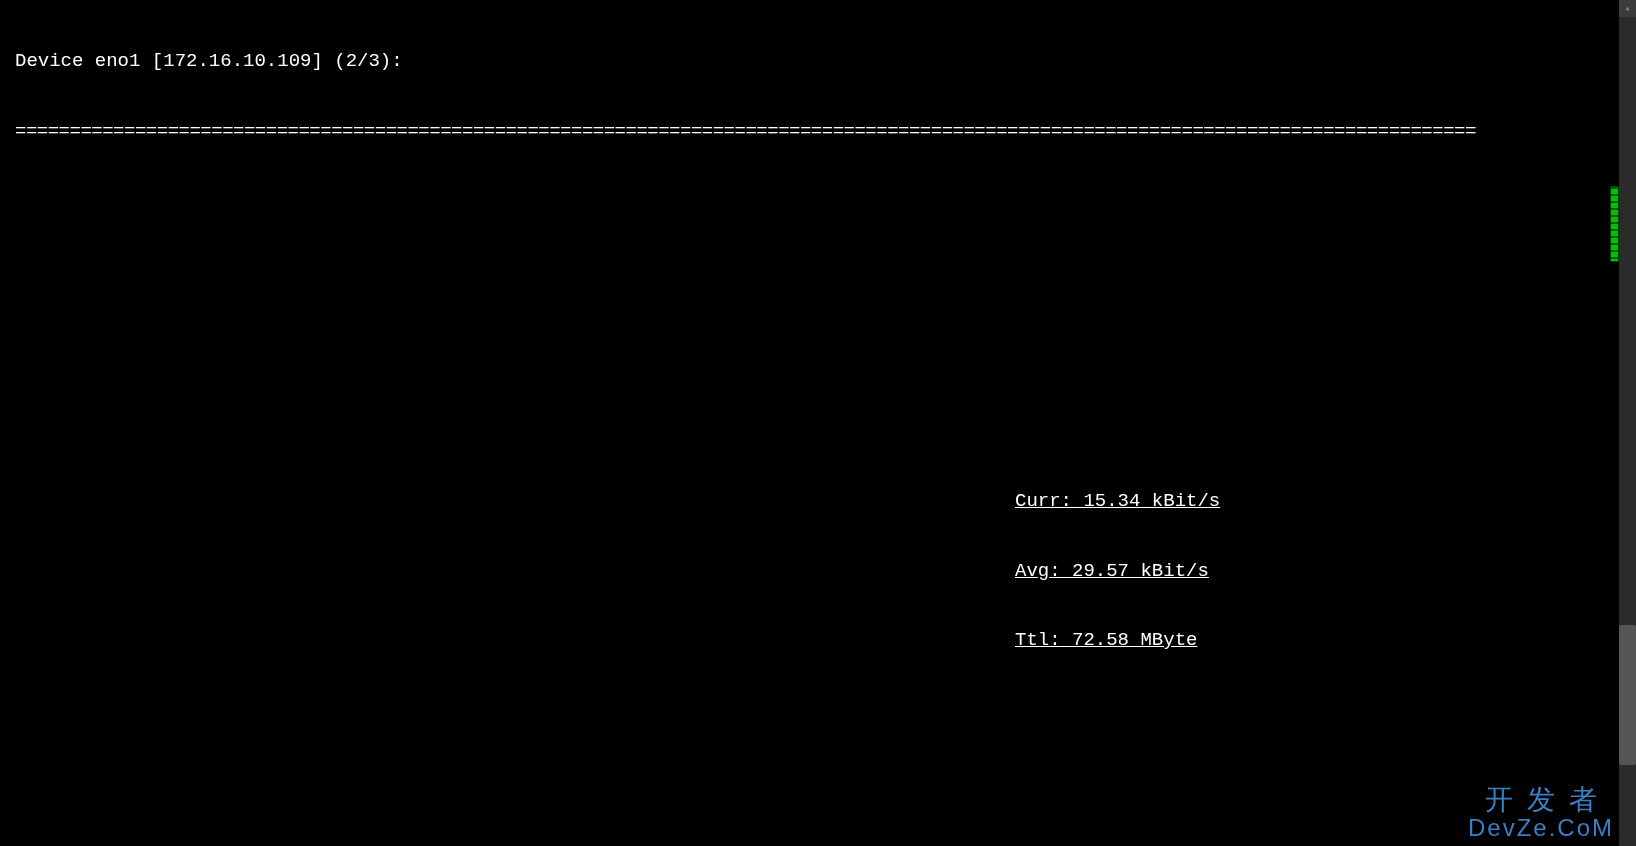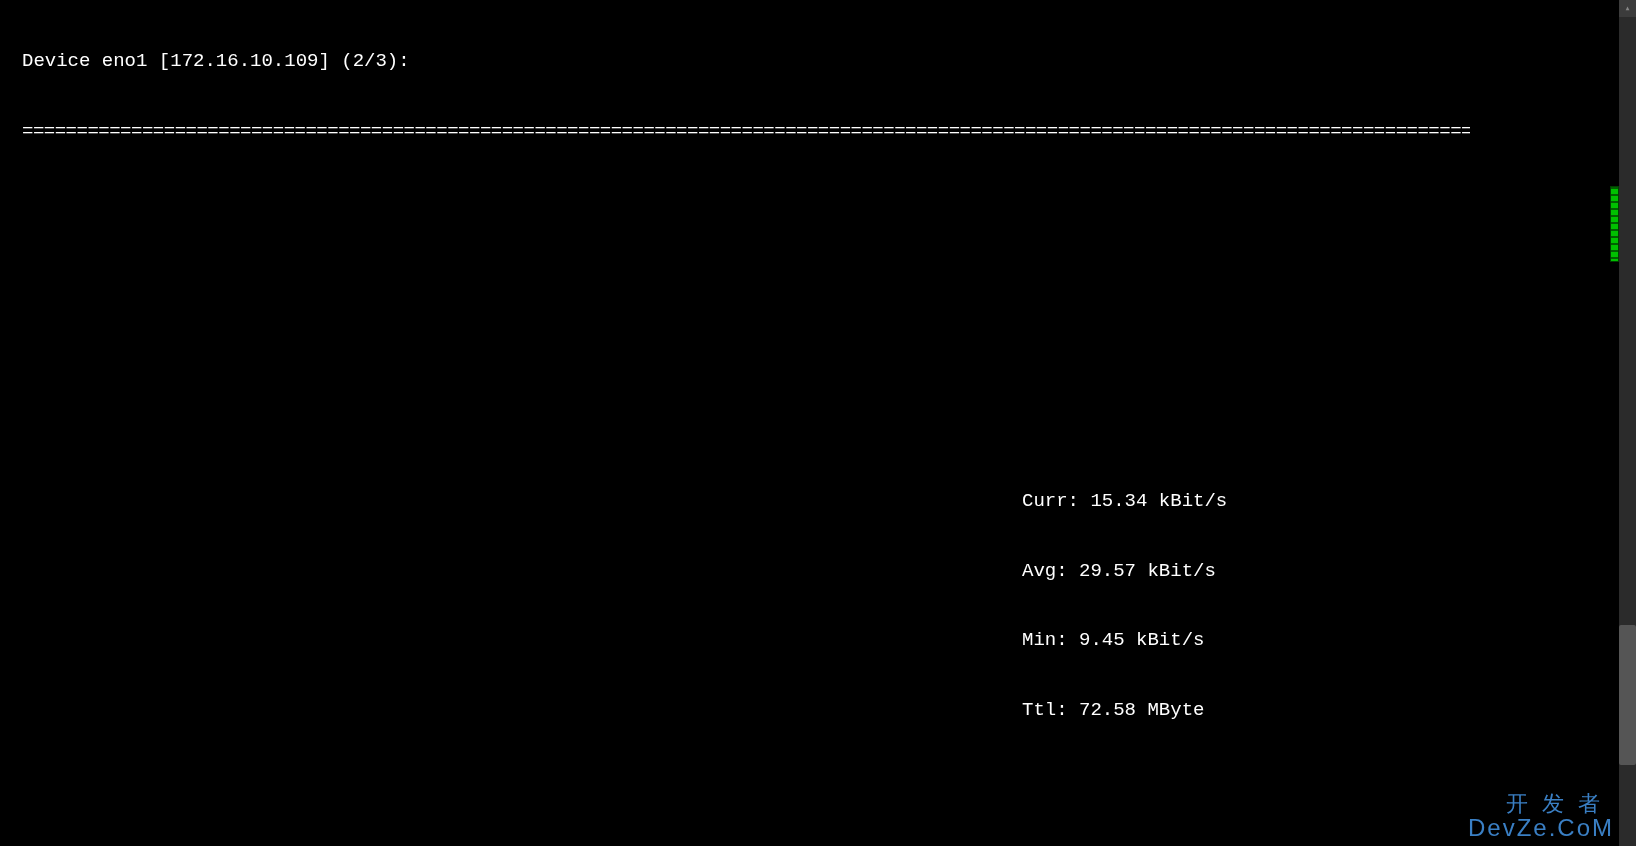--- a/index.html
+++ b/index.html
@@ -17,21 +17,21 @@
       height: 846px;
       overflow: hidden;
       position: relative;
     }
     .terminal {
       position: absolute;
       top: 0;
       left: 0;
       width: 1492px;
       height: 846px;
-      padding: 4px 22px;
+      padding: 4px 15px;
       white-space: pre;
     }
     .header-line {
       display: block;
     }
     .divider {
       display: block;
       letter-spacing: -0.5px;
       overflow: hidden;
       white-space: nowrap;
@@ -39,20 +39,21 @@
     }
     .section-label {
       display: block;
     }
     .stats-block {
       display: block;
     }
     .stat-line {
       display: block;
       padding-left: 1000px;
+      text-decoration: underline;
     }
     .spacer-incoming {
       height: 208px;
     }
     .scrollbar {
       position: absolute;
       right: 0;
       top: 0;
       width: 17px;
       height: 846px;
@@ -95,42 +96,42 @@
     .watermark {
       position: absolute;
       right: 22px;
       bottom: 6px;
       color: #3a7fc4;
       font-family: sans-serif;
       text-align: right;
       line-height: 1.05;
     }
     .watermark .wm-top {
-      font-size: 22px;
+      font-size: 28px;
       letter-spacing: 14px;
       padding-left: 14px;
       display: block;
+      text-align: center;
     }
     .watermark .wm-bottom {
       font-size: 24px;
       letter-spacing: 2px;
       display: block;
     }
   </style>
 </head>
 <body>
 
 <div class="terminal">
   <span class="header-line">Device eno1 [172.16.10.109] (2/3):</span>
   <span class="divider">================================================================================================================================================================================================================================================</span>
   <div class="spacer-incoming"></div>
   <div class="stats-block">
     <span class="stat-line">Curr: 15.34 kBit/s</span>
     <span class="stat-line">Avg: 29.57 kBit/s</span>
-    <span class="stat-line">Min: 9.45 kBit/s</span>
     <span class="stat-line">Ttl: 72.58 MByte</span>
   </div>
   
   
   
 </div>
 
 <div class="right-bar"></div>
 
 <div class="scrollbar">

